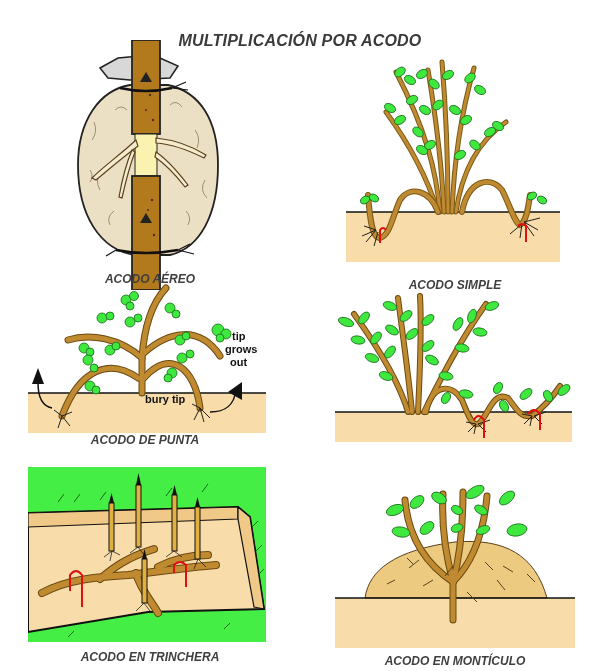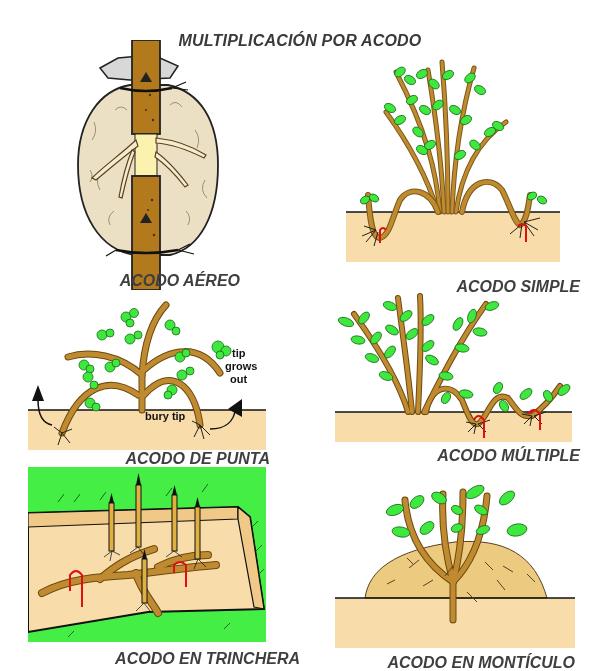--- a/index.html
+++ b/index.html
@@ -1,20 +1,20 @@
 <!DOCTYPE html>
 <html><head>
 <meta charset="utf-8">
 <style>
   html, body { margin: 0; padding: 0; background: #ffffff; }
   body { width: 600px; height: 671px; position: relative; overflow: hidden; font-family: "Liberation Sans", sans-serif; }
   .title { position: absolute; left: 0; width: 600px; top: 32px; text-align: center; font-size: 16px; font-weight: bold; font-style: italic; color: #3a3a3a; letter-spacing: 0.2px; }
   .panel { position: absolute; }
   .panel svg { position: absolute; left: 0; top: 0; }
-  .caption { position: absolute; font-size: 16px; font-weight: bold; font-style: italic; color: #3f3f3f; white-space: nowrap; text-align: right; }
+  .caption { position: absolute; font-size: 12px; font-weight: bold; font-style: italic; color: #3f3f3f; white-space: nowrap; text-align: center; }
   .annot { font-family: "Liberation Sans", sans-serif; font-weight: bold; font-size: 11px; fill: #111; }
 </style>
 </head>
 <body>
 
 <div class="title">MULTIPLICACIÓN POR ACODO</div>
 
 <div class="panel" style="left:60px;top:40px;width:180px;height:250px;">
   <svg width="180" height="250" viewBox="0 0 180 250">
 
@@ -132,21 +132,21 @@
     </g>
 
     <g stroke="#e01010" stroke-width="2" fill="none">
       <path d="M50,193 L50,180 Q53,176 56,180"></path>
       <path d="M196,192 L196,176 Q192,172 188,176"></path>
     </g>
   </svg>
   <div class="caption" style="left:0;width:250px;top:220px;margin-top:8px;">ACODO SIMPLE</div>
 </div>
 
-<div class="panel" style="left:20px;top:295px;width:280px;height:175px;">
+<div class="panel" style="left:20px;top:278px;width:280px;height:175px;">
   <svg width="280" height="175" viewBox="0 0 280 175">
     <rect x="8" y="115" width="238" height="40" fill="#f8dcaa"></rect>
     <line x1="8" y1="115" x2="246" y2="115" stroke="#111" stroke-width="1.5"></line>
 
     <g stroke="#6a4a10" stroke-width="7" fill="none" stroke-linecap="round">
       <path d="M122,115 L122,80 C124,50 132,25 146,10"></path>
       <path d="M122,80 C100,60 70,55 48,62"></path>
       <path d="M124,75 C150,52 180,48 200,78"></path>
       <path d="M118,100 C90,80 60,90 42,138"></path>
       <path d="M124,100 C150,70 175,90 180,130"></path>
@@ -256,21 +256,20 @@
     </g>
     <g stroke="#222" stroke-width="1" fill="none">
       <path d="M156,134 l-10,-2 m10,2 l-8,8 m8,-8 l-2,10 m4,-10 l8,8 m-8,-8 l12,-4"></path>
       <path d="M212,126 l-10,-2 m10,2 l-8,8 m8,-8 l-2,10 m4,-10 l8,8 m-8,-8 l12,-4"></path>
     </g>
     <g stroke="#e01010" stroke-width="2" fill="none">
       <path d="M154,130 Q158,122 164,130 L164,148"></path>
       <path d="M208,124 Q214,116 220,124 L220,140"></path>
     </g>
   </svg>
-  <div class="caption" style="left:0;width:260px;top:157px;">ACODO MÚLTIPLE</div>
 </div>
 
 <div class="panel" style="left:28px;top:467px;width:238px;height:216px;">
   <svg width="238" height="175" viewBox="0 0 238 175">
     <rect x="0" y="0" width="238" height="175" fill="#44ee44"></rect>
 
     <path d="M0,46 L210,40 L222,50 L236,142 L120,145 L0,165 Z" fill="#f8dcaa" stroke="#111" stroke-width="2"></path>
     <path d="M0,46 L210,40 L210,52 L0,60 Z" fill="#f0c888" stroke="#111" stroke-width="1.2"></path>
     <path d="M210,40 L222,50 L236,142 L226,140 L210,52 Z" fill="#f0c888" stroke="#111" stroke-width="1.2"></path>
 

